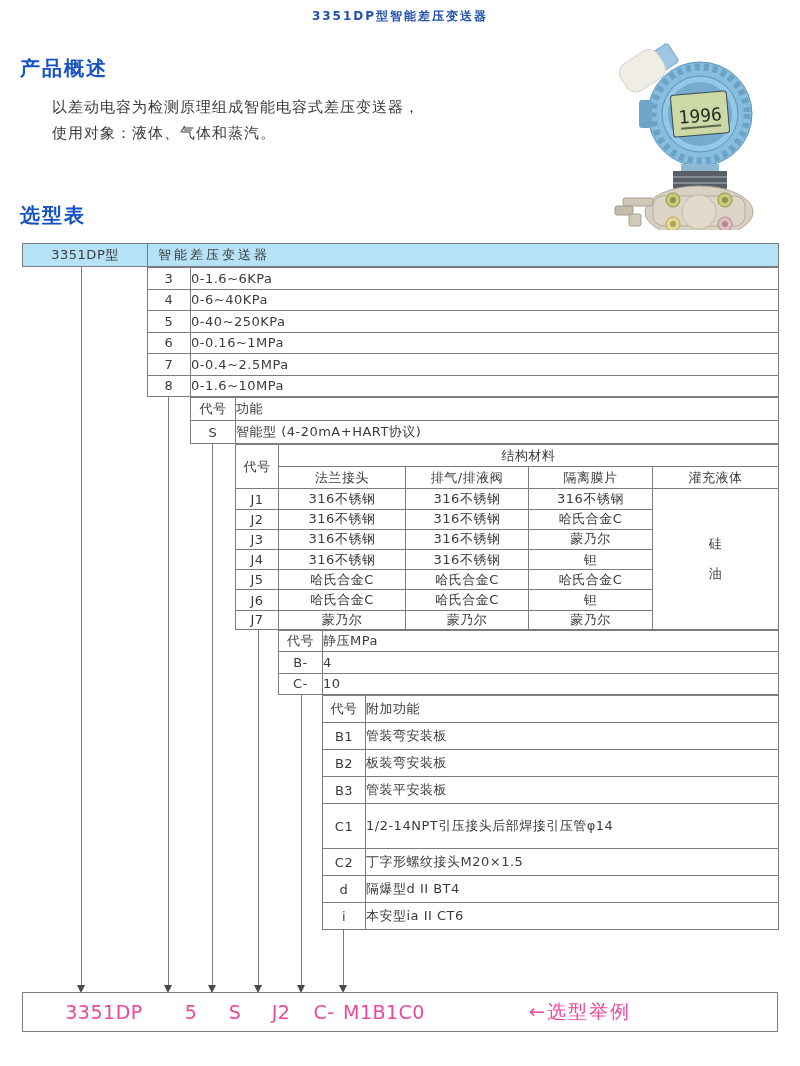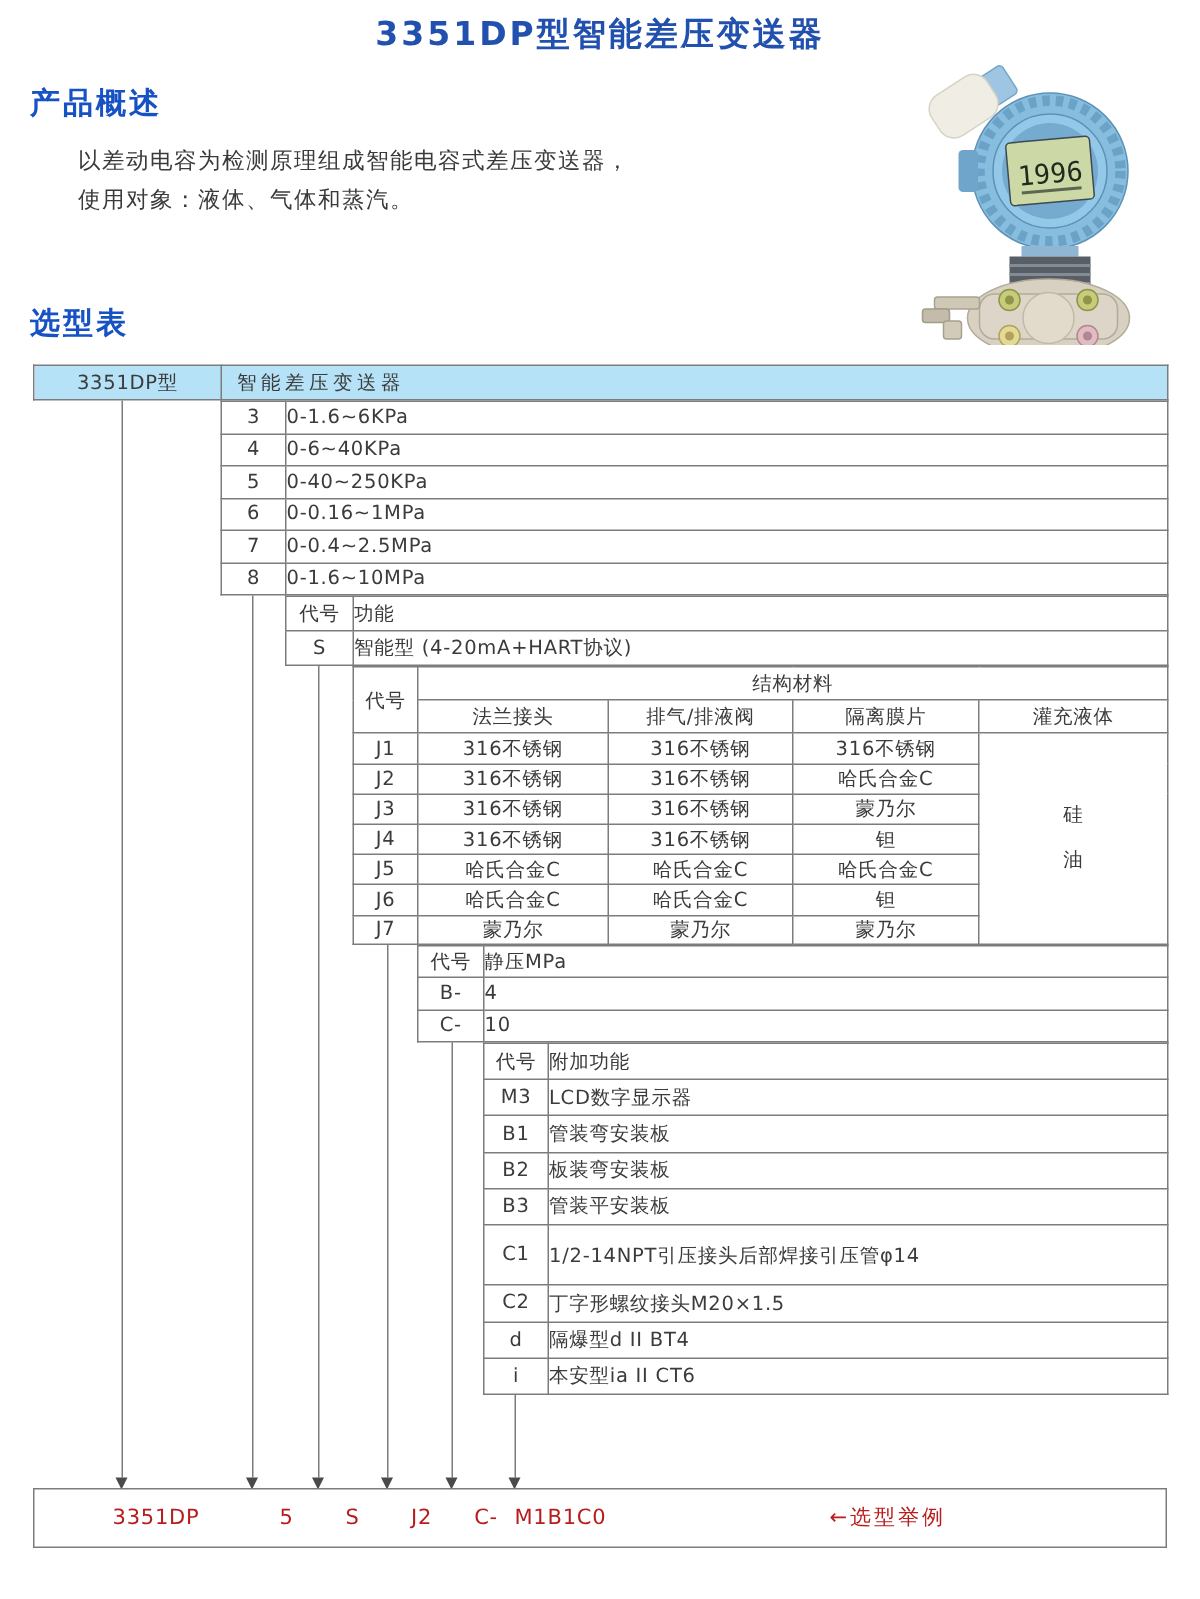--- a/index.html
+++ b/index.html
@@ -1,20 +1,20 @@
 <!DOCTYPE html>
 <html><head>
 <meta charset="utf-8">
 <style>
   html,body{margin:0;padding:0;background:#ffffff;}
   body{font-family:"DejaVu Sans","Liberation Sans",sans-serif;}
   .page{position:relative;width:800px;height:1066px;background:#ffffff;overflow:hidden;}
 
   .doc-title{position:absolute;top:8px;left:0;width:800px;text-align:center;
-    font-size:22px;font-weight:bold;color:#2150ae;letter-spacing:2px;}
+    font-size:12px;font-weight:bold;color:#2150ae;letter-spacing:2px;}
   .sec-heading{position:absolute;left:20px;font-size:20px;font-weight:bold;
     color:#1652c4;letter-spacing:2px;}
   .overview-text{position:absolute;left:20px;top:94px;width:560px;font-size:15px;
     color:#3a3a3a;line-height:26px;letter-spacing:1px;}
   .overview-text .indent{padding-left:32px;}
 
   .photo{position:absolute;left:593px;top:30px;width:200px;height:200px;}
 
   .tbl{position:absolute;border-collapse:collapse;table-layout:fixed;}
   .tbl td{border:1px solid #7c7c7c;font-size:13px;color:#3b3b3b;padding:0;
@@ -27,21 +27,21 @@
   .fluid div{line-height:30px;}
 
   .vline{position:absolute;width:1px;background:#7c7c7c;}
   .varrow{position:absolute;width:0;height:0;top:985px;
     border-left:4px solid transparent;border-right:4px solid transparent;
     border-top:8px solid #4a4a4a;}
 
   .example{position:absolute;left:22px;top:992px;width:754px;height:38px;
     border:1px solid #7c7c7c;}
   .example span{position:absolute;top:50%;transform:translate(-50%,-50%);
-    font-size:14px;color:#b91c1c;letter-spacing:0.5px;white-space:nowrap;}
+    font-size:19px;color:#ec4899;letter-spacing:0.5px;white-space:nowrap;}
   .example .plain{transform:translate(0,-50%);}
 </style>
 </head>
 <body>
 
 <div class="page">
 
   <div class="doc-title">3351DP型智能差压变送器</div>
 
   <div class="sec-heading" style="top:55px">产品概述</div>
@@ -252,24 +252,20 @@
 
   <table class="tbl" style="left:322px;top:695px;width:456px;height:235px">
     <colgroup>
         <col style="width:43px">
         <col style="width:413px">
       </colgroup>
     <tbody>
         <tr style="height:21px">
       <td class="c">代号</td>
       <td class="l">附加功能</td>
-        </tr>
-    <tr style="height:21px">
-      <td class="c">M3</td>
-      <td class="l">LCD数字显示器</td>
         </tr>
     <tr style="height:21px">
       <td class="c">B1</td>
       <td class="l">管装弯安装板</td>
         </tr>
     <tr style="height:21px">
       <td class="c">B2</td>
       <td class="l">板装弯安装板</td>
         </tr>
     <tr style="height:21px">
@@ -308,16 +304,16 @@
   <div class="varrow" style="left:297px"></div>
   <div class="varrow" style="left:339px"></div>
 
   <div class="example">
     <span style="left:81px">3351DP</span>
     <span style="left:168px">5</span>
     <span style="left:212px">S</span>
     <span style="left:258px">J2</span>
     <span style="left:301px">C-</span>
     <span class="plain" style="left:320px">M1B1C0</span>
-    <span class="plain" style="left:530px;letter-spacing:2px">←选型举例</span>
+    <span class="plain" style="left:506px;letter-spacing:2px">←选型举例</span>
   </div>
 
 </div>
 
 </body></html>

